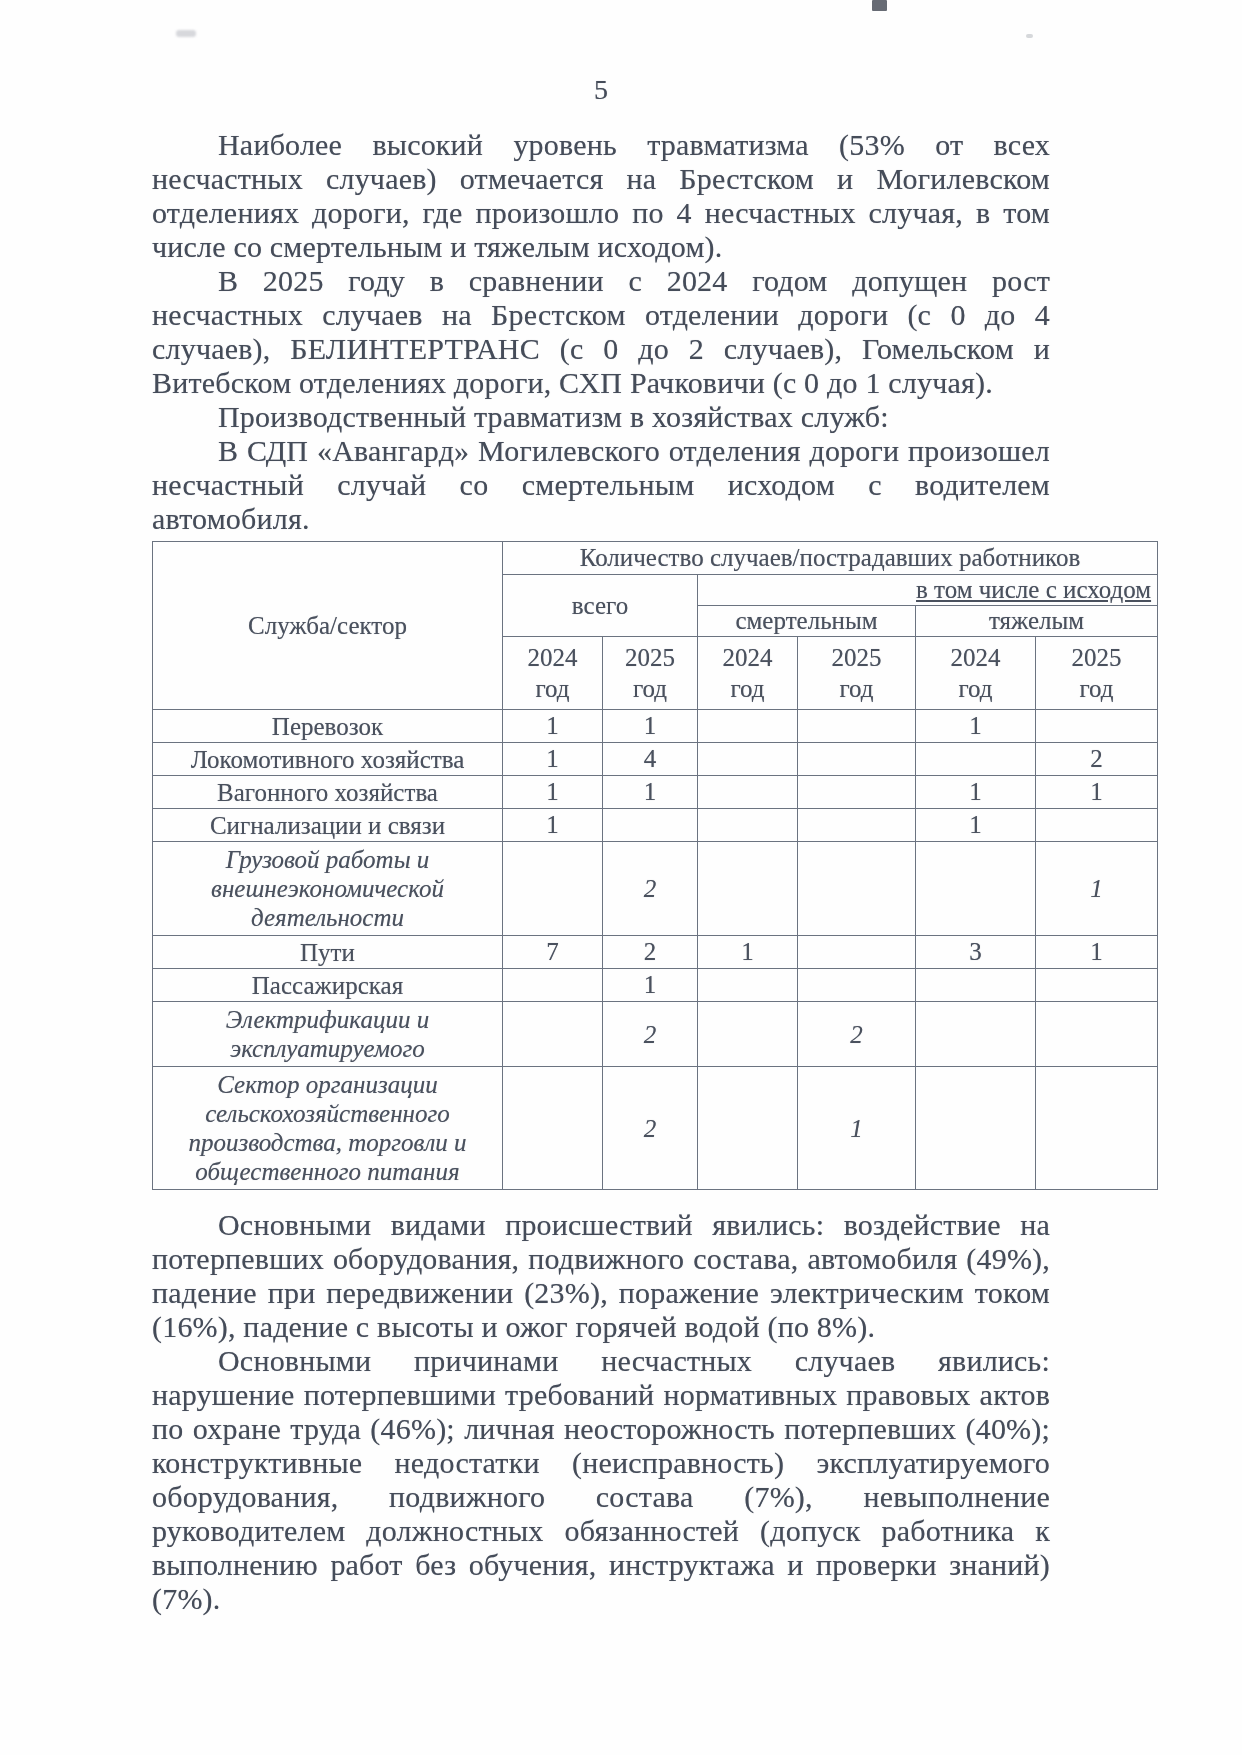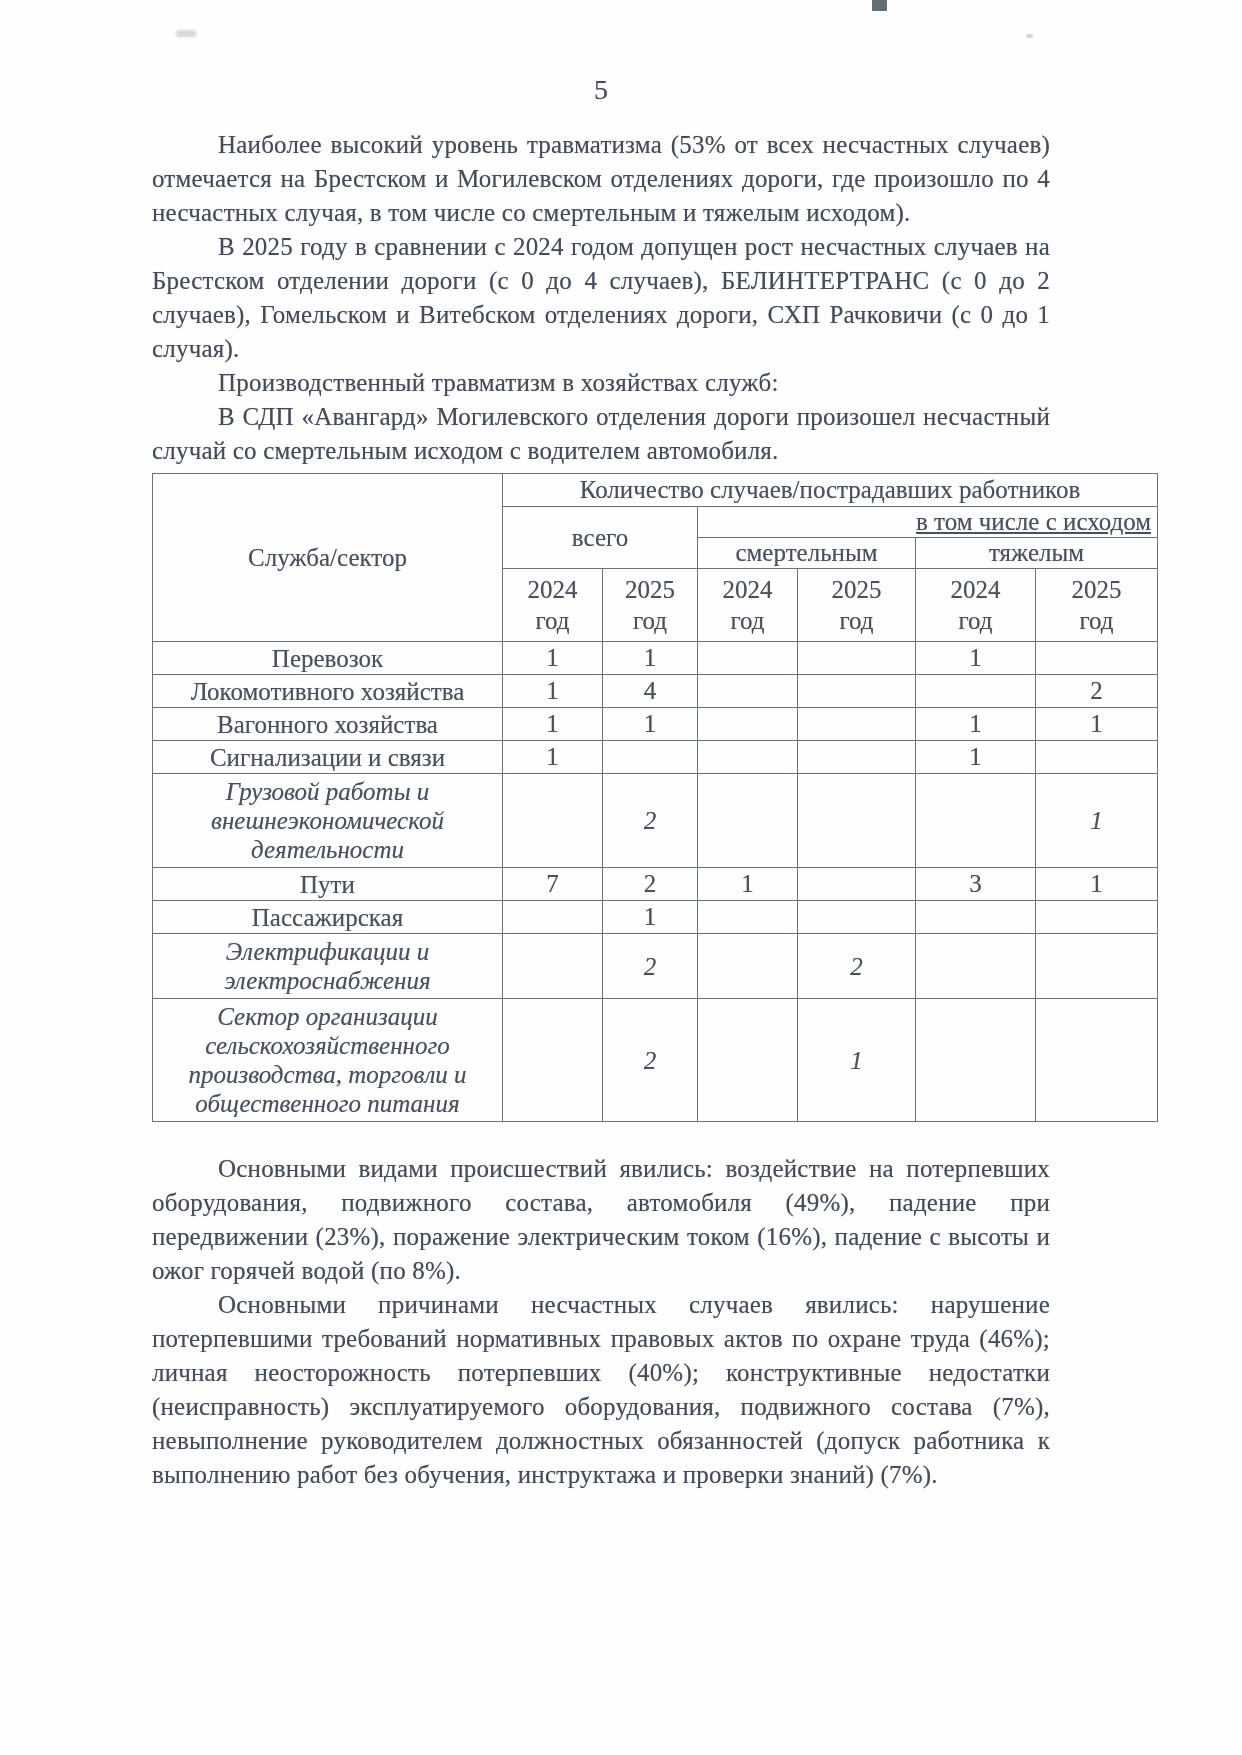--- a/index.html
+++ b/index.html
@@ -24,28 +24,28 @@
     padding-top:74px;
     width:898px;margin-left:152px;
     text-align:center;
     font-size:28px;line-height:32px;
   }
 
   .content{margin-left:152px;width:898px;}
 
   p.par{
     margin:0;
-    font-size:25px;
+    font-size:30px;
     line-height:34px;
     text-align:justify;
     text-indent:66px;
     letter-spacing:.2px;
   }
   p.first{margin-top:22px;}
-  p.after-table{margin-top:30px;}
+  p.after-table{margin-top:18px;}
 
   table.injury{
     border-collapse:collapse;
     table-layout:fixed;
     width:1005px;
     margin-top:5px;
     font-size:25px;
     color:#4a515e;
   }
   table.injury td{
@@ -191,21 +191,21 @@
         <tr class="r-single">
           <td class="name-c">Пассажирская</td>
           <td class="val-c"></td>
           <td class="val-c">1</td>
           <td class="val-c"></td>
           <td class="val-c"></td>
           <td class="val-c"></td>
           <td class="val-c"></td>
         </tr>
         <tr class="r-multi">
-          <td class="name-c">Электрификации и электроснабжения</td>
+          <td class="name-c">Электрификации и эксплуатируемого</td>
           <td class="val-c"></td>
           <td class="val-c">2</td>
           <td class="val-c"></td>
           <td class="val-c">2</td>
           <td class="val-c"></td>
           <td class="val-c"></td>
         </tr>
         <tr class="r-multi">
           <td class="name-c">Сектор организации сельскохозяйственного производства, торговли и общественного питания</td>
           <td class="val-c"></td>

